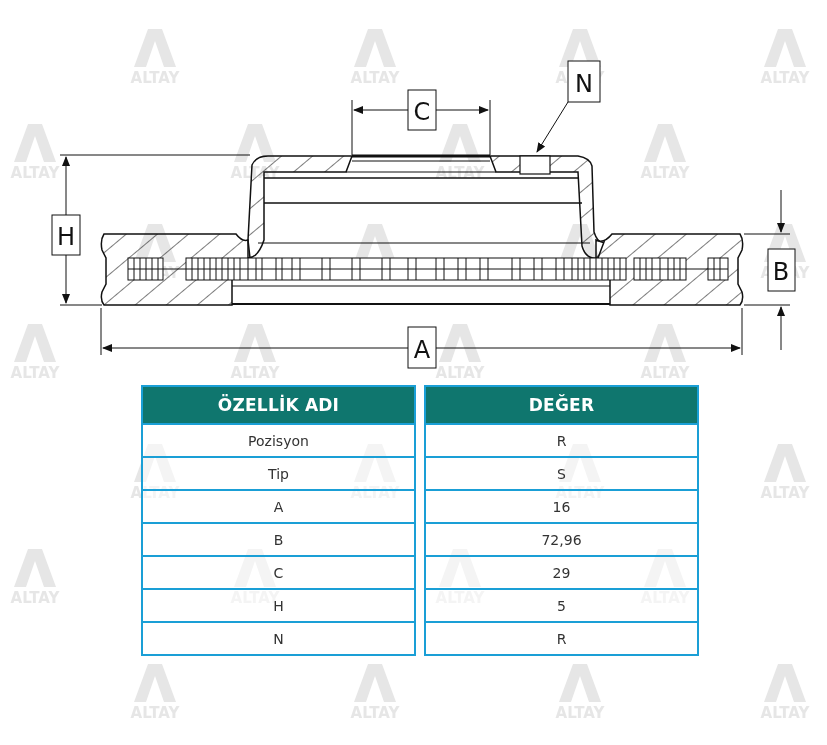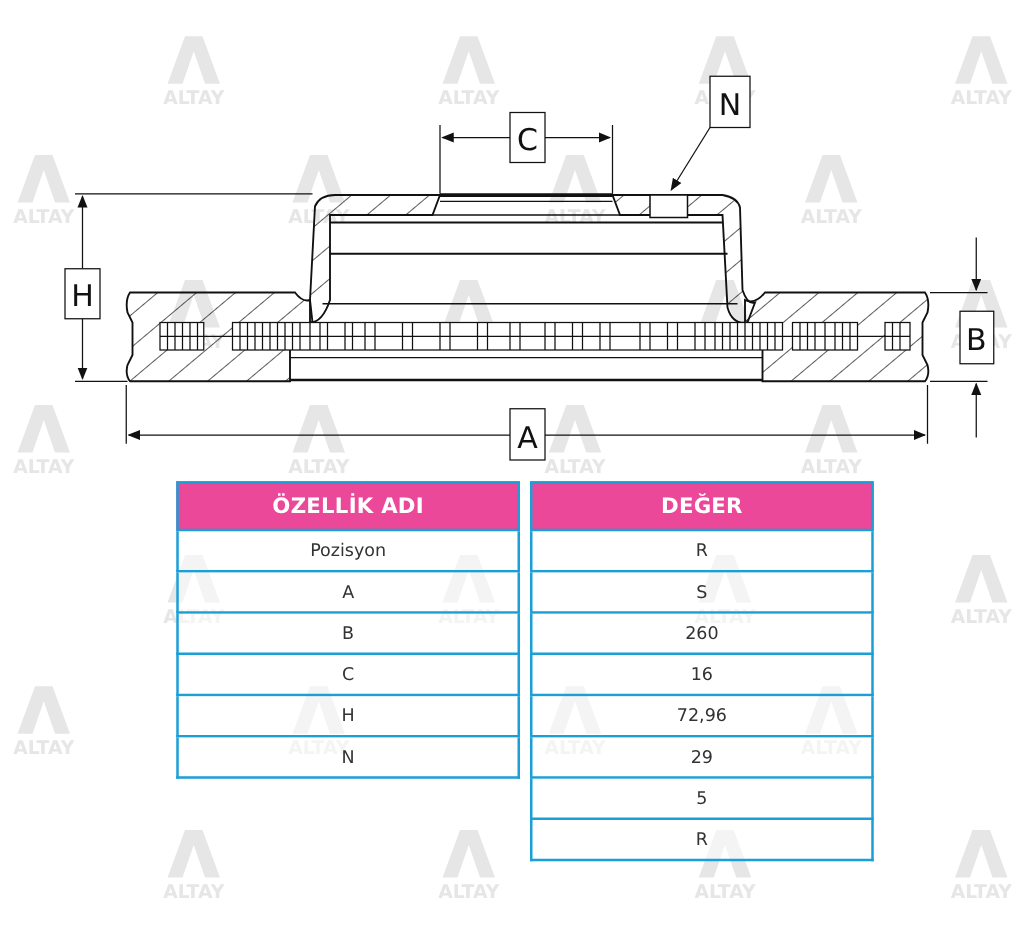--- a/index.html
+++ b/index.html
@@ -8,21 +8,21 @@
     .watermarks { position: absolute; inset: 0; pointer-events: none; z-index: 0; }
     .wm { position: absolute; width: 70px; height: 70px; opacity: 1; }
     .wm svg { width: 70px; height: 70px; }
     .drawing { position: absolute; left: 0; top: 0; width: 827px; height: 380px; z-index: 1; }
     .drawing svg { width: 827px; height: 380px; }
     .dim-label { font-family: "DejaVu Sans", sans-serif; font-size: 24px; fill: #111; }
     .spec-table { position: absolute; left: 141px; top: 385px; width: 558px; z-index: 2; }
     .col { position: absolute; top: 0; width: 275px; }
     .col.left { left: 0; }
     .col.right { left: 283px; width: 275px; }
-    .hdr { height: 40px; background: #ec4899; color: #ffffff; font-weight: bold;
+    .hdr { height: 40px; background: #0f766e; color: #ffffff; font-weight: bold;
            font-size: 17px; display: flex; align-items: center; justify-content: center;
            font-family: "DejaVu Sans", sans-serif; letter-spacing: 0.2px;
            border: 2px solid #1a9fd6; box-sizing: border-box; }
     .cell { height: 33px; border: 2px solid #1a9fd6; border-top: none; box-sizing: border-box;
             display: flex; align-items: center; justify-content: center;
             font-size: 14px; color: #333; background: rgba(255,255,255,0.55);
             font-family: "DejaVu Sans", sans-serif; }
     .cell:first-of-type { }
   </style>
 </head>
@@ -287,30 +287,30 @@
       <rect x="408" y="327" width="28" height="41" fill="#fff" stroke="#111" stroke-width="1"></rect>
       <text class="dim-label" x="422" y="358" text-anchor="middle">A</text>
     </g>
   </svg>
 </div>
 
 <div class="spec-table">
   <div class="col left">
     <div class="hdr">ÖZELLİK ADI</div>
     <div class="cell">Pozisyon</div>
+    <div class="cell">Tip</div>
     <div class="cell">A</div>
     <div class="cell">B</div>
     <div class="cell">C</div>
     <div class="cell">H</div>
     <div class="cell">N</div>
   </div>
   <div class="col right">
     <div class="hdr">DEĞER</div>
     <div class="cell">R</div>
     <div class="cell">S</div>
-    <div class="cell">260</div>
     <div class="cell">16</div>
     <div class="cell">72,96</div>
     <div class="cell">29</div>
     <div class="cell">5</div>
     <div class="cell">R</div>
   </div>
 </div>
 
 </body></html>

